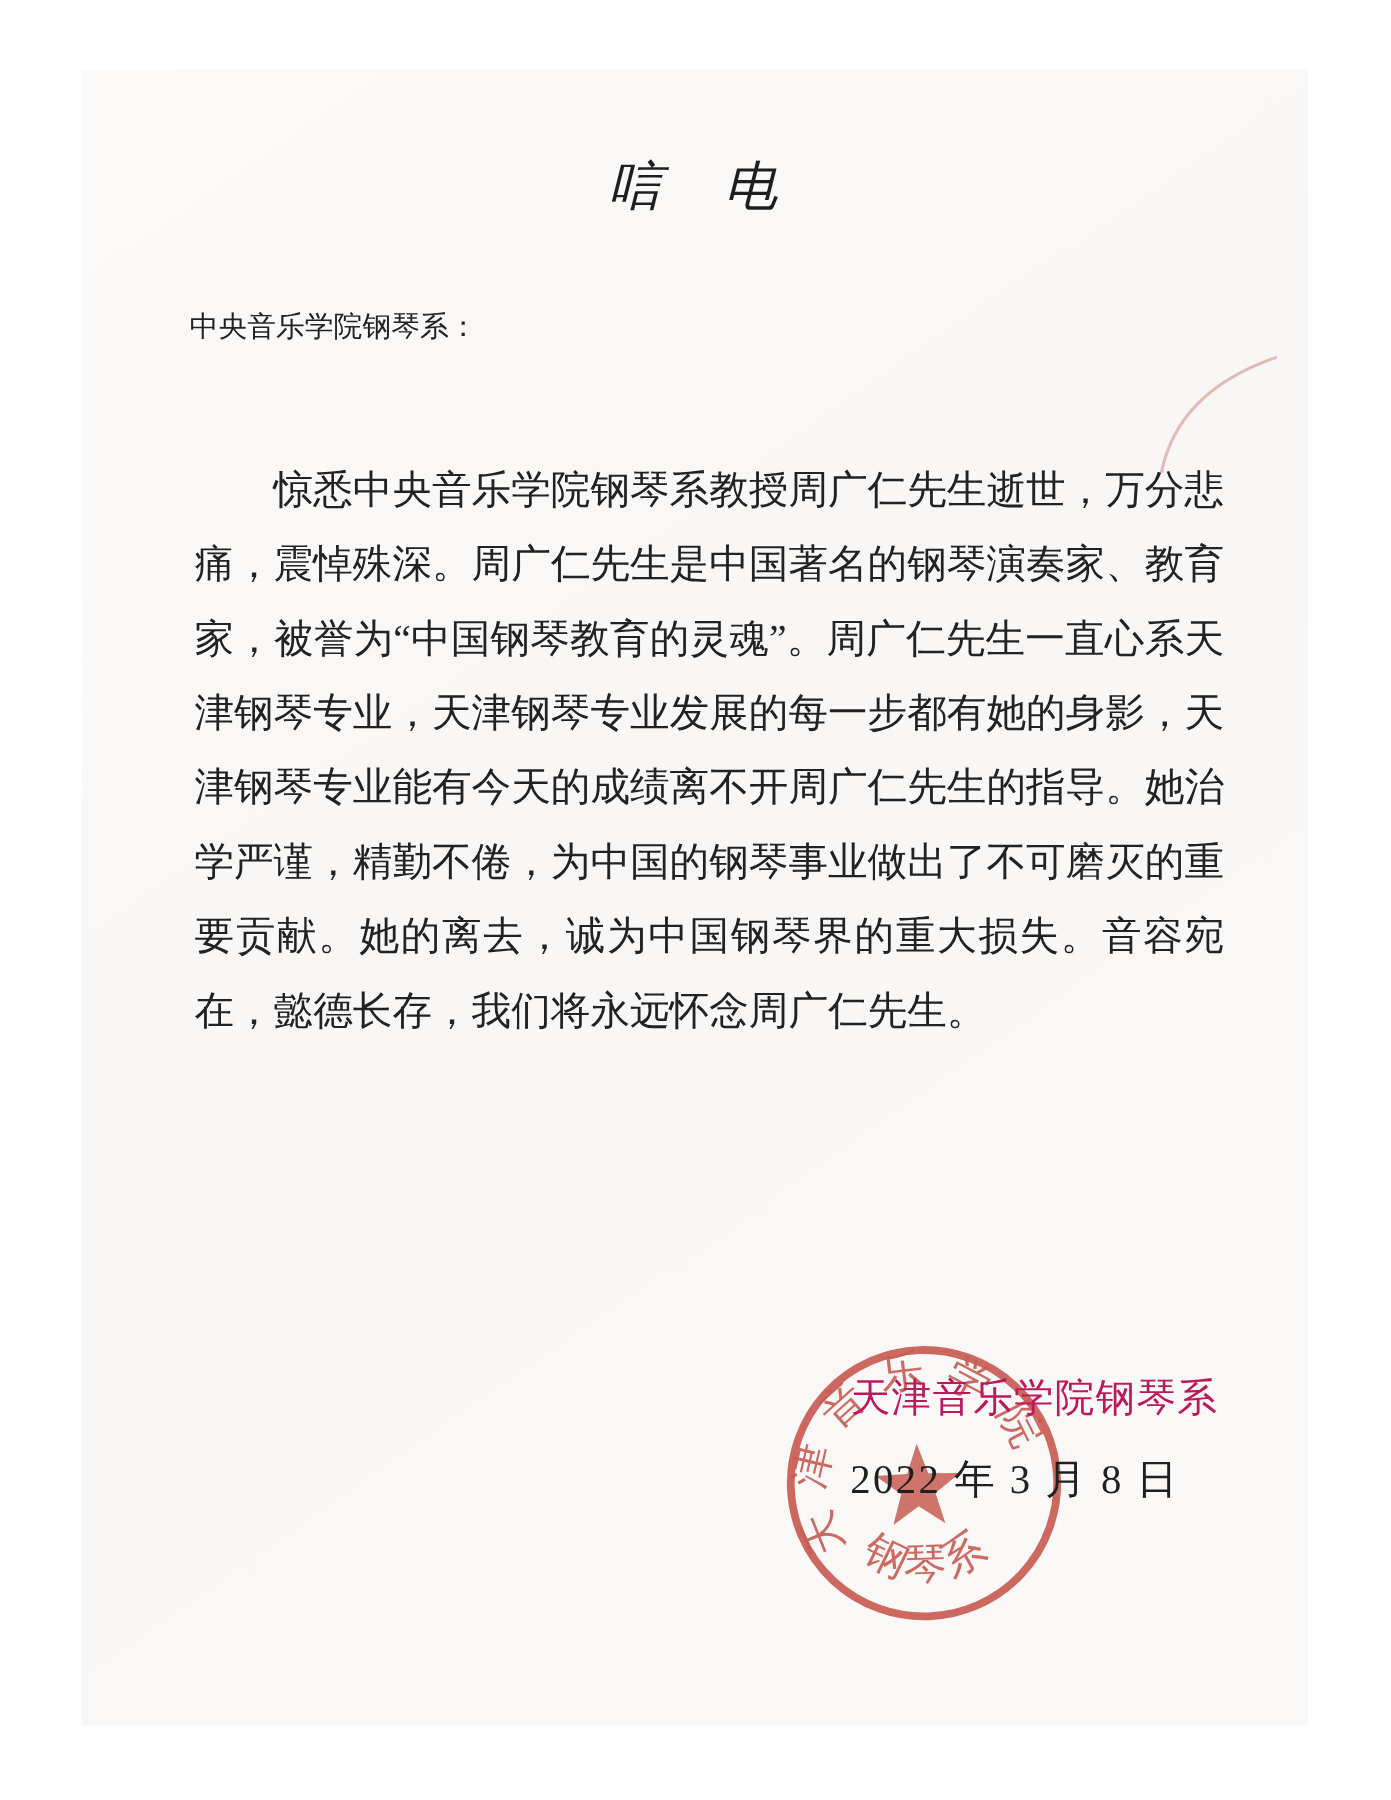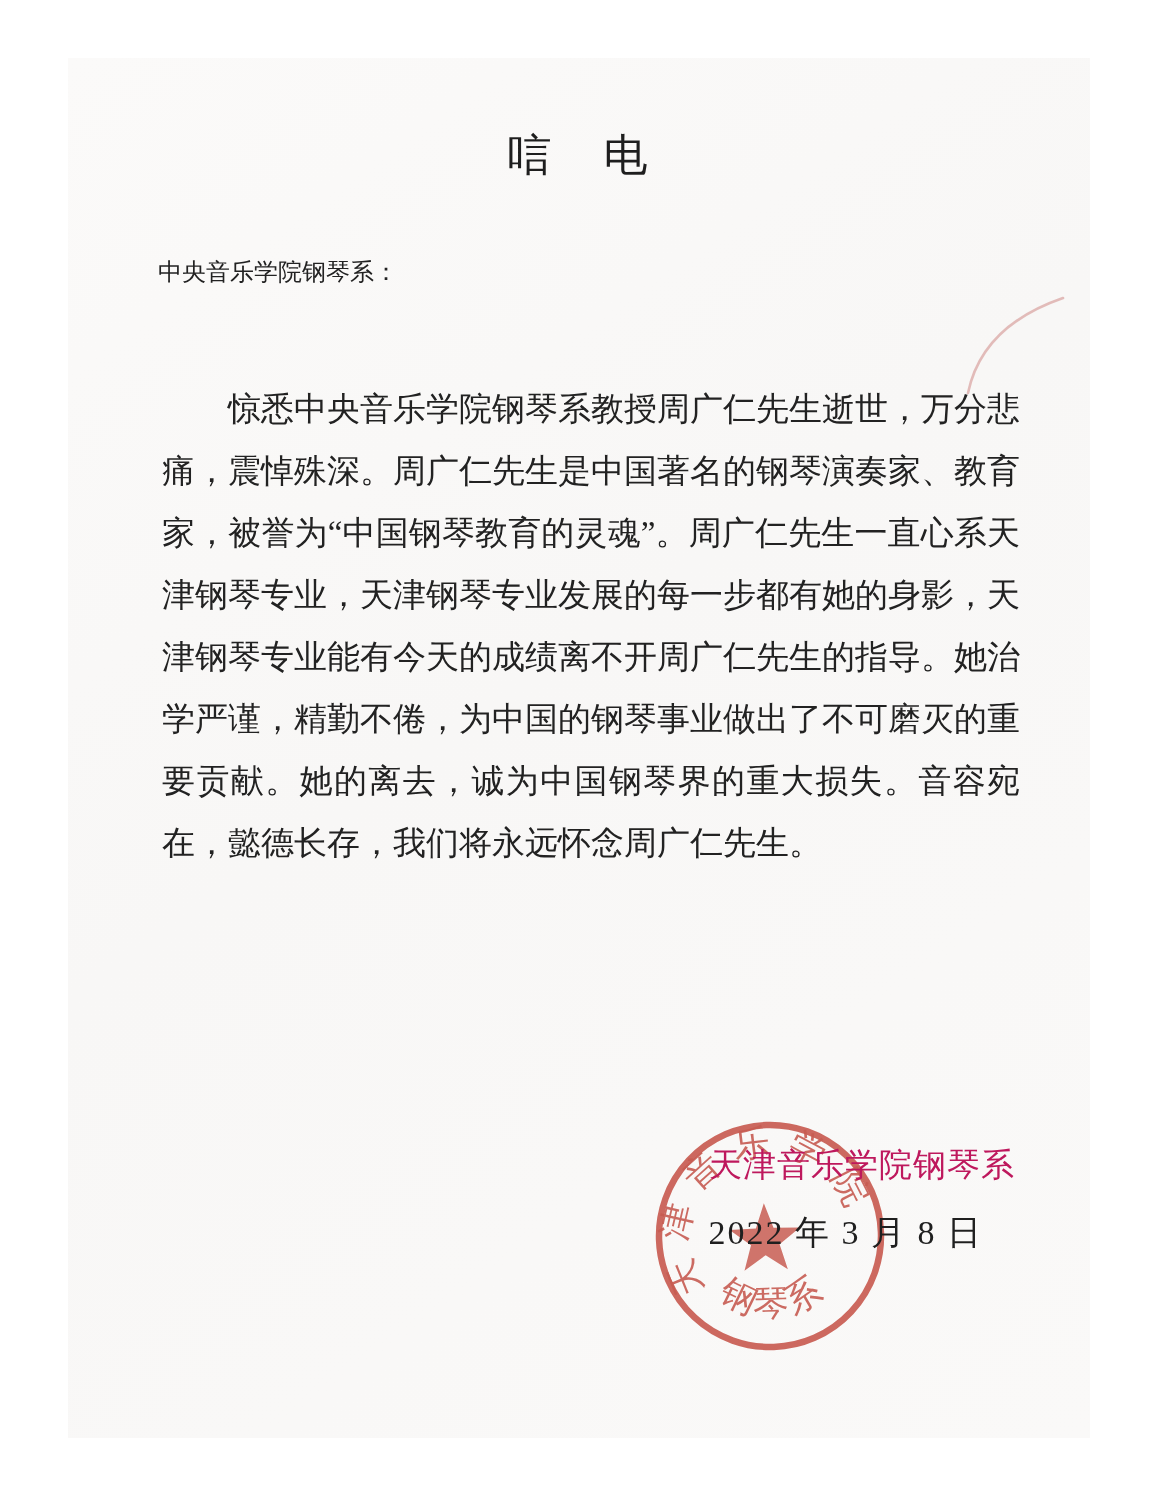--- a/index.html
+++ b/index.html
@@ -20,20 +20,21 @@
   }
   .letter-title {
     position: absolute;
     left: 0; top: 126px;
     width: 100%;
     text-align: center;
     font-size: 44px;
     font-weight: 500;
     letter-spacing: 4px;
     color: #1e1e1e;
+    font-style: italic;
   }
   .salutation {
     position: absolute;
     left: 158px; top: 256px;
     font-size: 24px;
     color: #222;
   }
   .letter-body {
     position: absolute;
     left: 158px; top: 374px;

